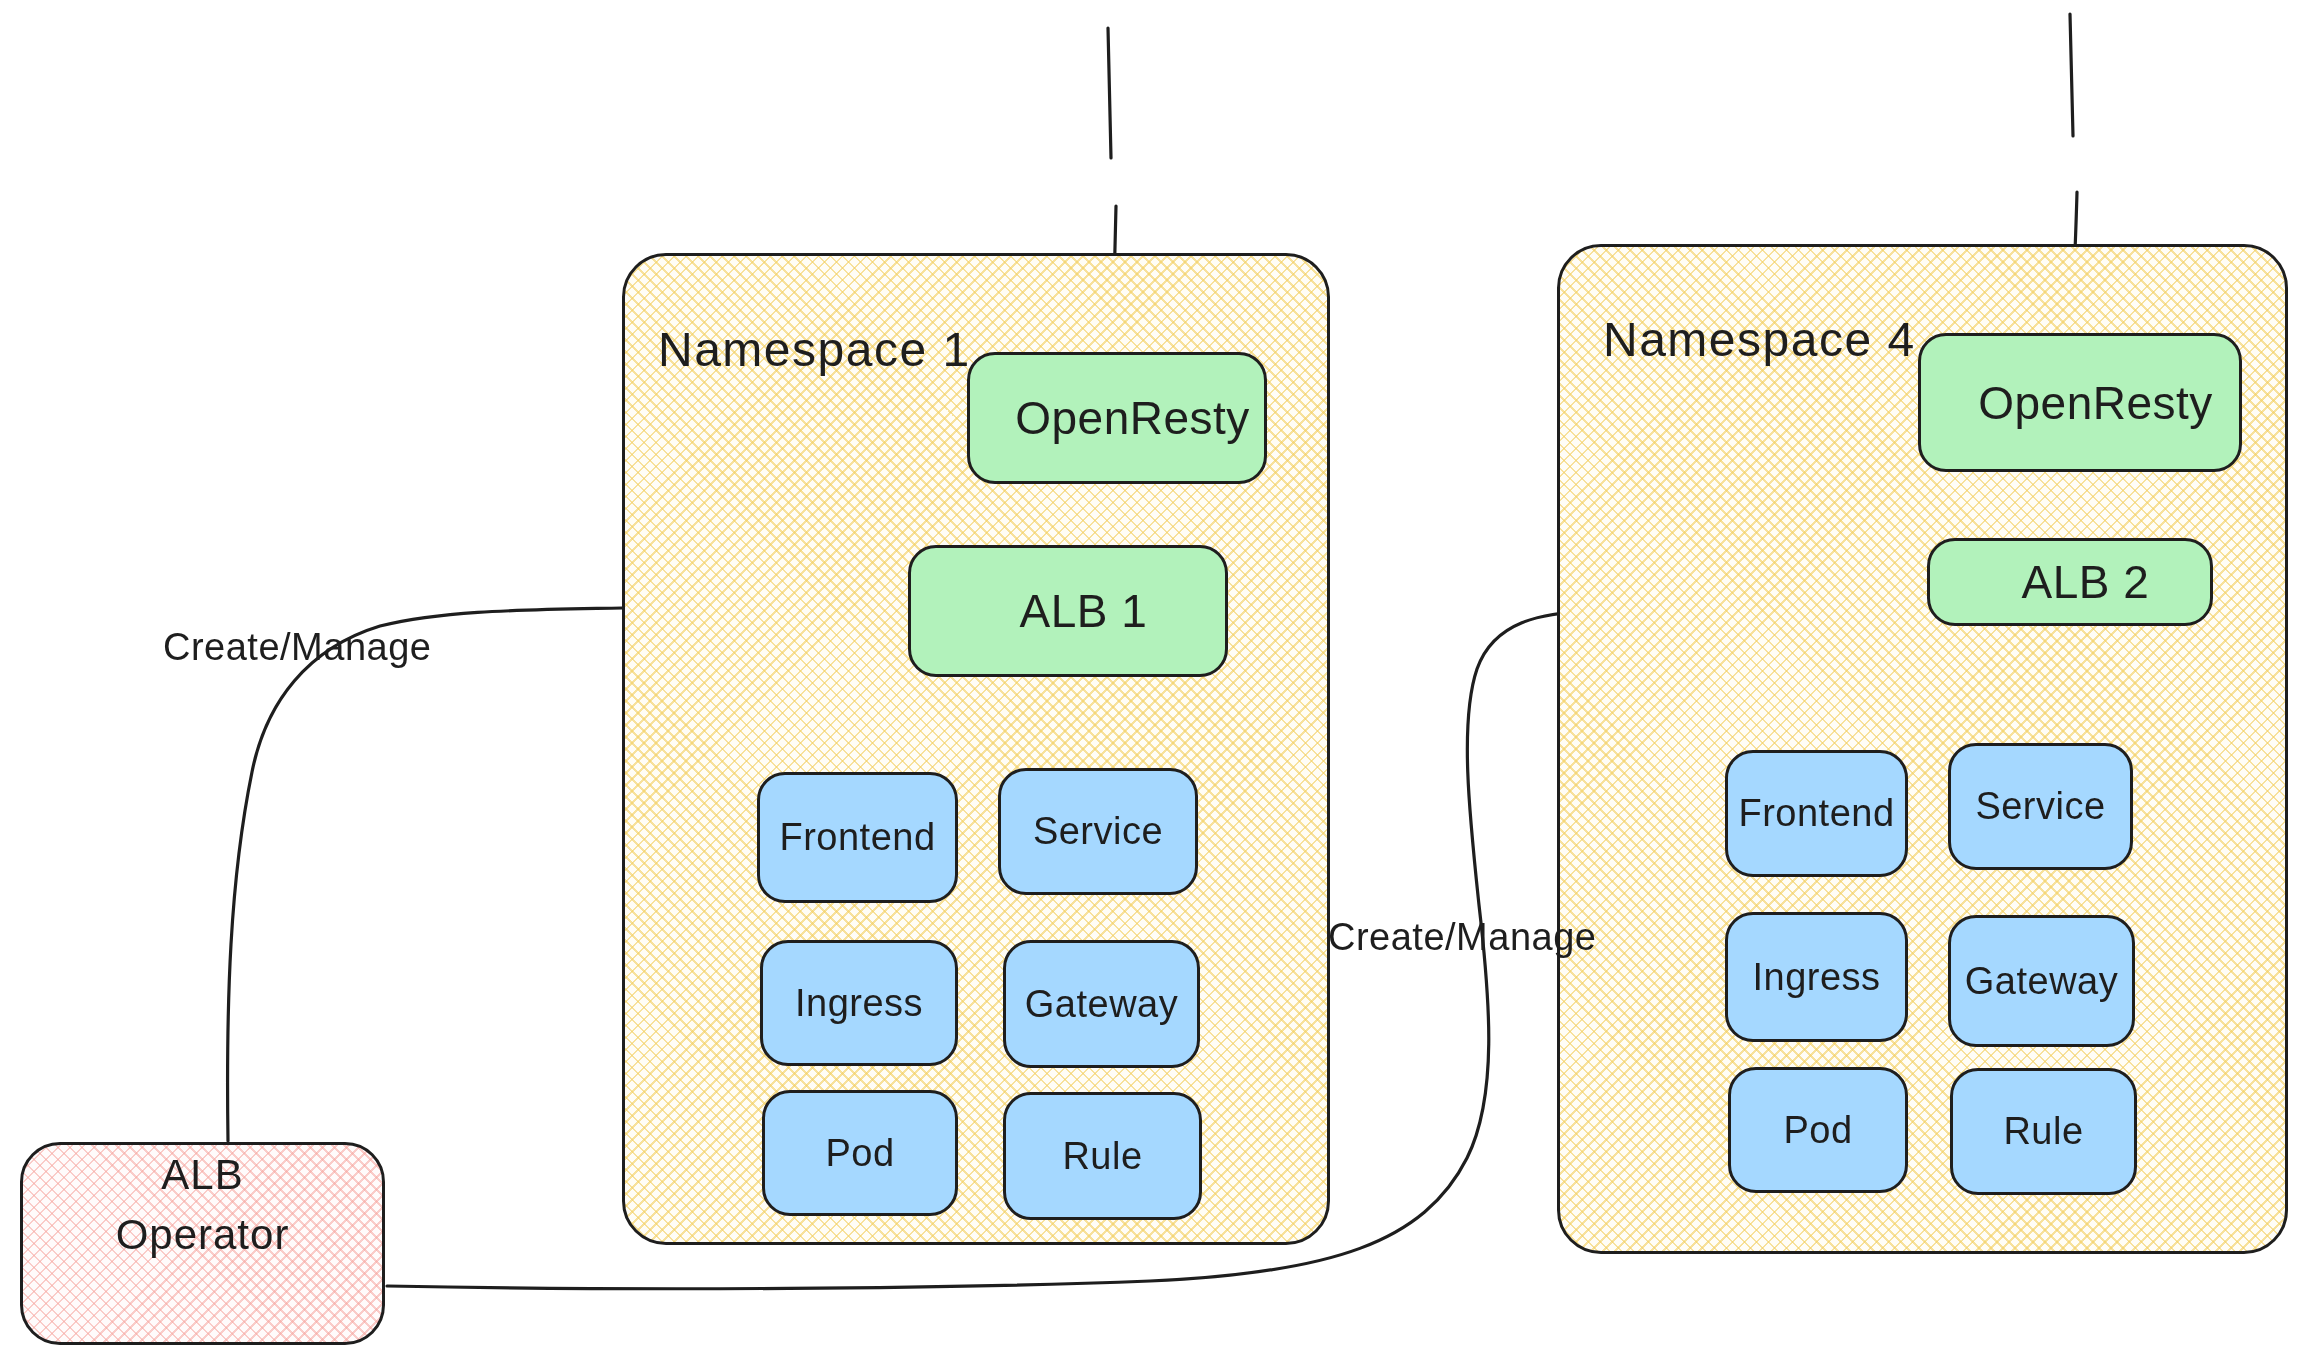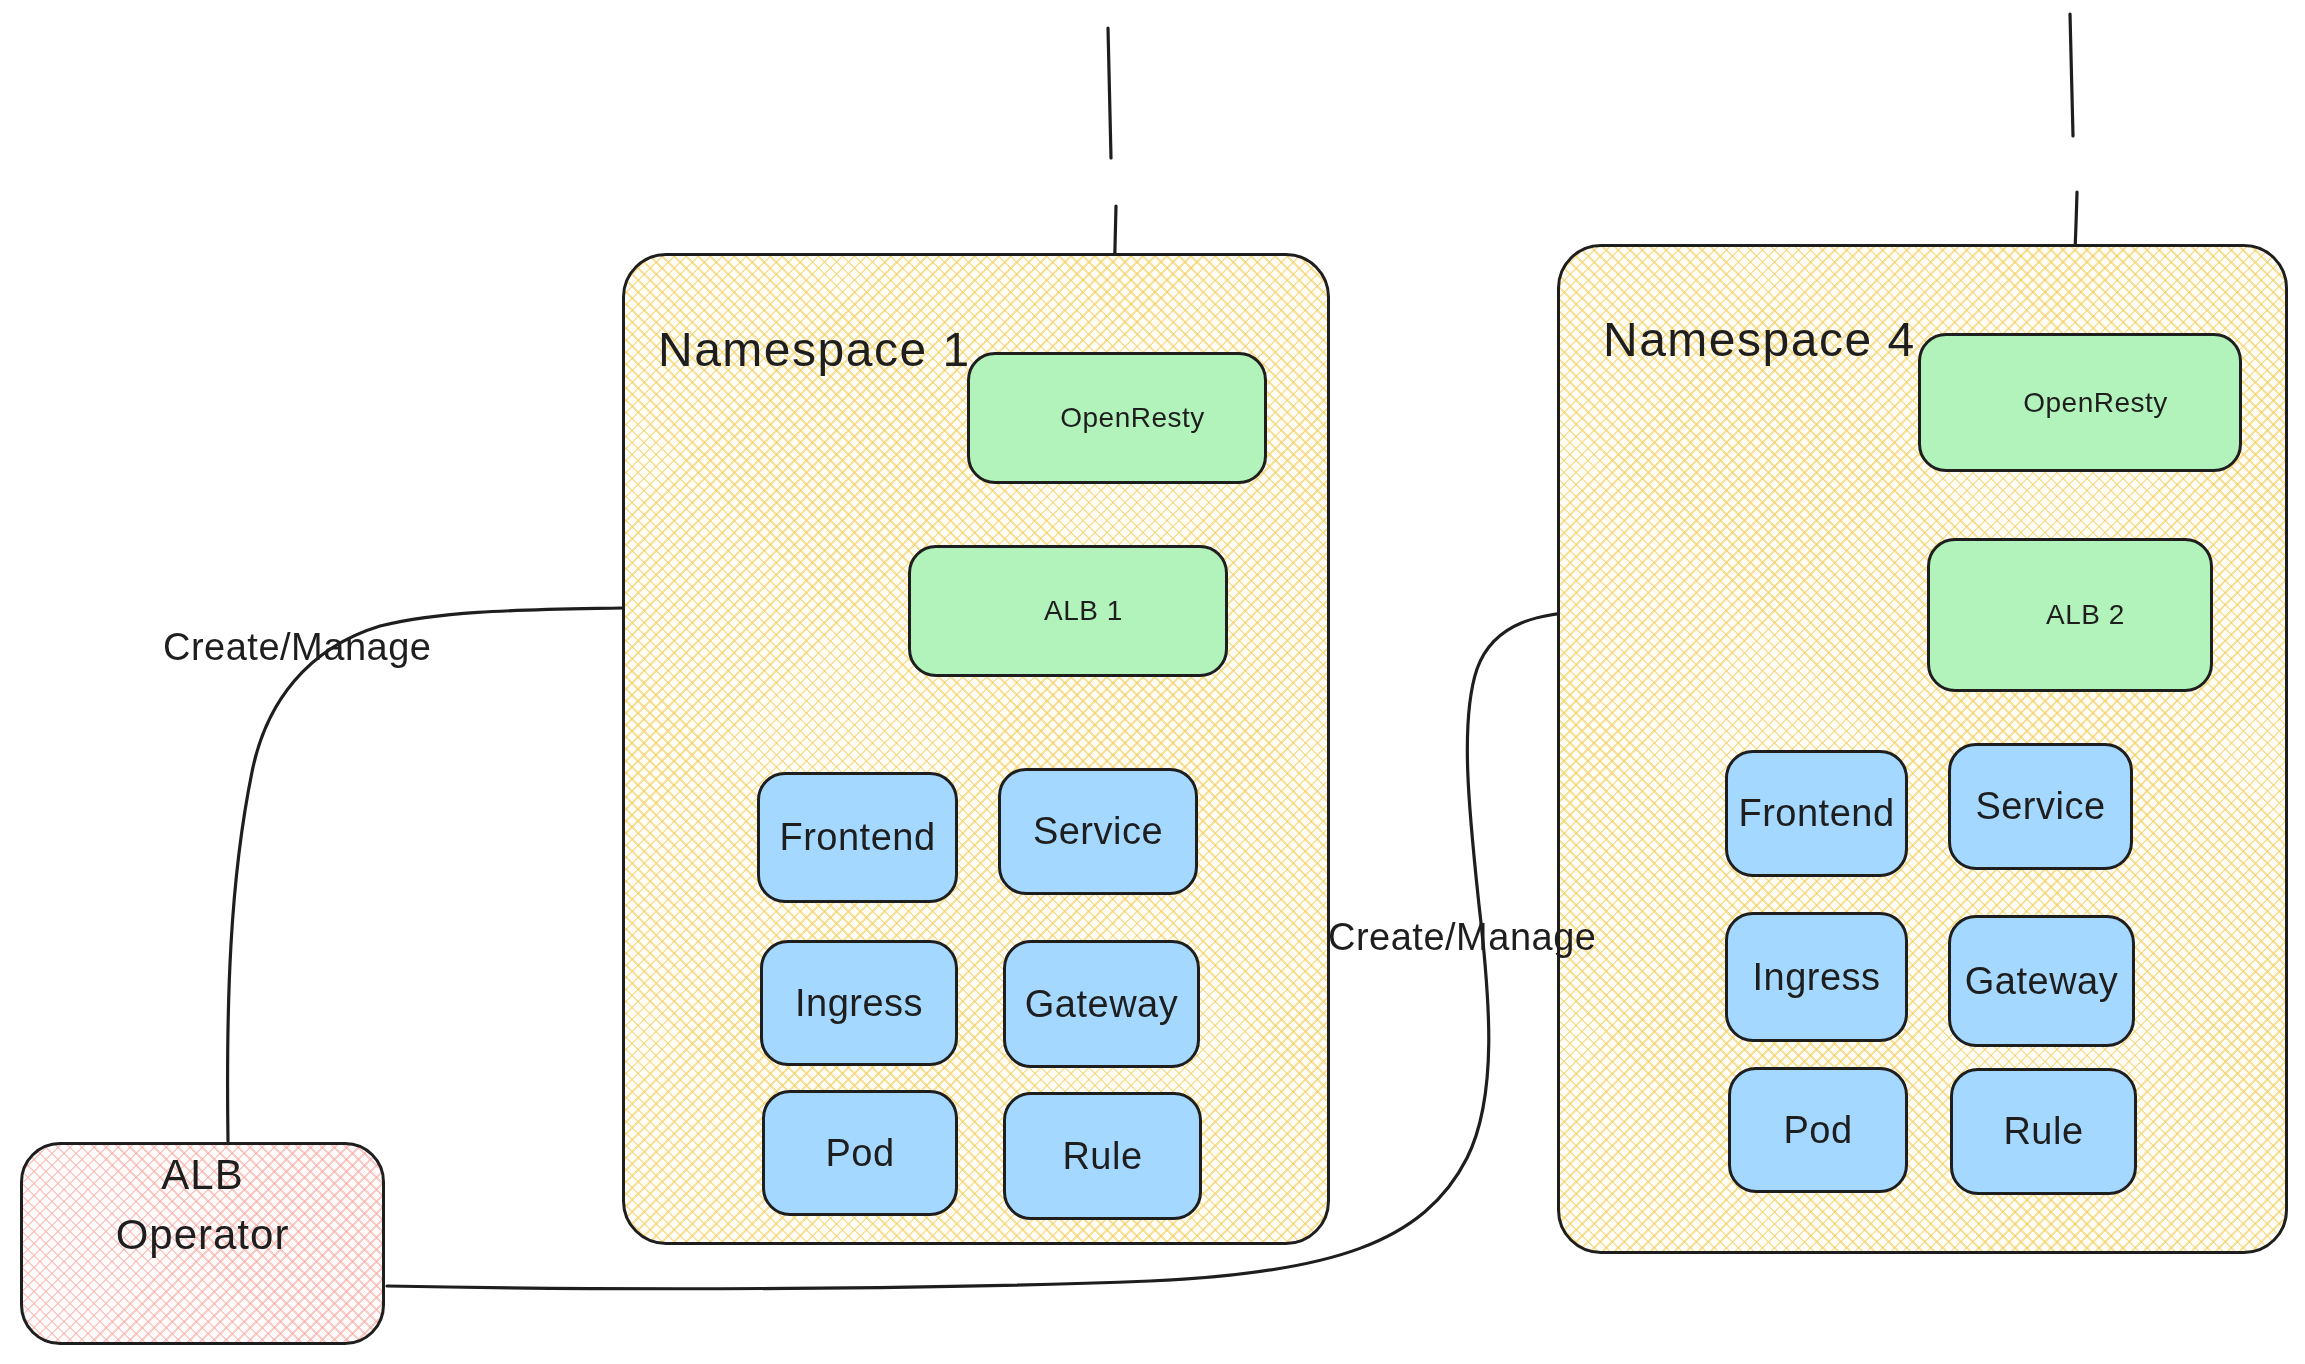--- a/index.html
+++ b/index.html
@@ -22,21 +22,21 @@
     box-sizing:border-box;
   }
   .ns-title{
     font-size:48px; letter-spacing:1.5px; font-weight:500; white-space:nowrap;
   }
   .node{
     border:3px solid var(--stroke); border-radius:28px; box-sizing:border-box;
     display:flex; align-items:center; justify-content:center;
     font-size:38px; letter-spacing:0.5px; white-space:nowrap;
   }
-  .green{ background:var(--green); font-size:28px;padding-left:31px; }
+  .green{ background:var(--green); font-size:46px;padding-left:31px; }
   .blue{ background:var(--blue); }
   .operator{
     border:3.5px solid var(--stroke); border-radius:40px; box-sizing:border-box;
     background-color:#fffbfb;
     background-image:
       repeating-linear-gradient(45deg, rgba(246,166,160,0.55) 0px, rgba(246,166,160,0.55) 1.8px, transparent 1.8px, transparent 8.5px),
       repeating-linear-gradient(135deg, rgba(246,166,160,0.55) 0px, rgba(246,166,160,0.55) 1.8px, transparent 1.8px, transparent 8.5px);
     display:flex; flex-direction:column; align-items:center; 
     font-size:42px; line-height:1.42; letter-spacing:1px;
   }
@@ -117,21 +117,21 @@
   <div class="abs node blue" style="left:1003px; top:1092px; width:199px; height:128px;">
     <span>Rule</span>
   </div>
 
   <div class="abs ns" style="left:1557px; top:244px; width:731px; height:1010px;"></div>
   <div class="abs ns-title" style="left:1603px; top:312px;">Namespace 4</div>
 
   <div class="abs node green" style="left:1918px; top:333px; width:324px; height:139px;">
     <span>OpenResty</span>
   </div>
-  <div class="abs node green" style="left:1927px; top:538px; width:286px; height:154px;">
+  <div class="abs node green" style="left:1927px; top:538px; width:286px; height:88px;">
     <span>ALB 2</span>
   </div>
 
   <div class="abs node blue" style="left:1725px; top:750px; width:183px; height:127px;">
     <span>Frontend</span>
   </div>
   <div class="abs node blue" style="left:1948px; top:743px; width:185px; height:127px;">
     <span>Service</span>
   </div>
   <div class="abs node blue" style="left:1725px; top:912px; width:183px; height:130px;">

